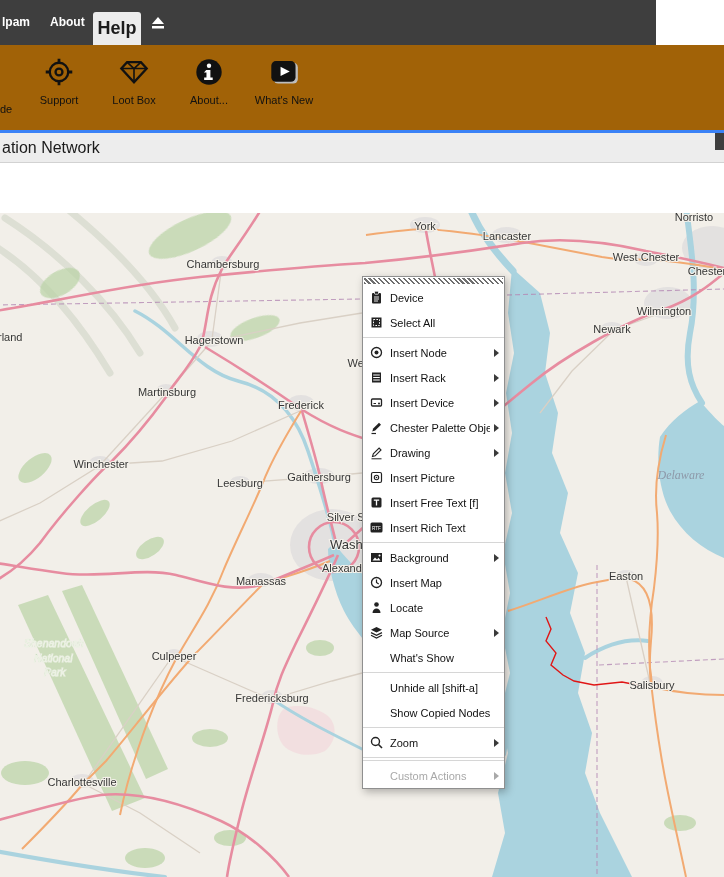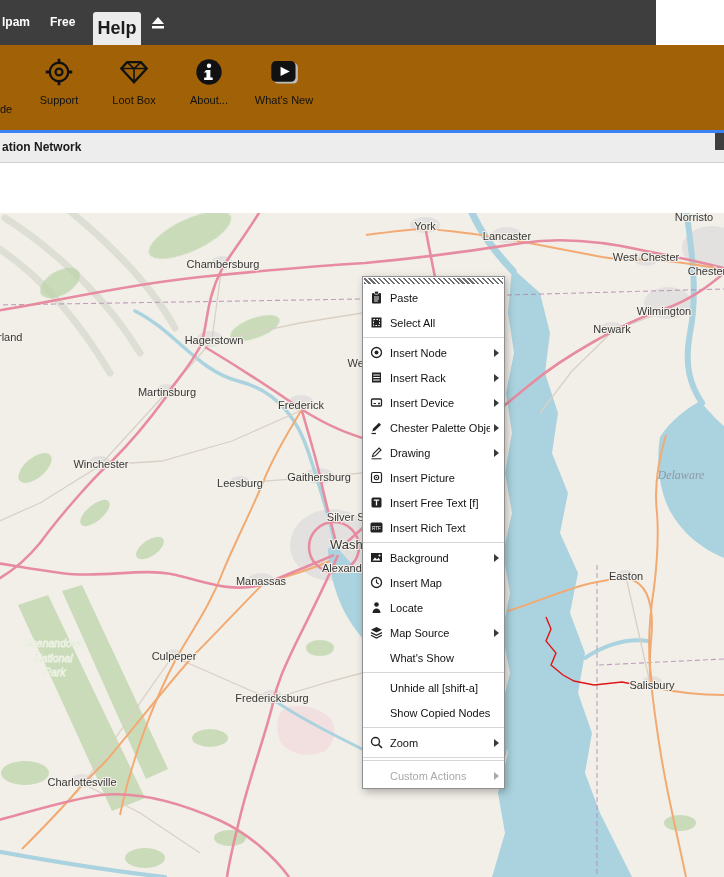--- a/index.html
+++ b/index.html
@@ -20,21 +20,21 @@
   
   .toolbar { position:absolute; left:0; top:45px; width:724px; height:88px; background:#a16207; border-bottom:3px solid #3b82f6; }
   .tool { position:absolute; top:12px; width:70px; display:flex; flex-direction:column; align-items:center; cursor:default; }
   .tool svg { width:30px; height:30px; }
   .tool .lbl { margin-top:7px; font-size:11px; color:#111; white-space:nowrap; }
   .t-support { left:24px; } .t-lootbox { left:99px; } .t-about { left:174px; } .t-whatsnew { left:249px; }
   .t-partial-lbl { position:absolute; left:0px; top:58px; font-size:11px; color:#111; }
 
   
   .titlebar { position:absolute; left:0; top:133px; width:724px; height:30px; background:#ededed; border-bottom:1px solid #d2d2d2; }
-  .titlebar .ttl { position:absolute; left:2px; top:0; line-height:29px; font-size:12px; font-weight:bold; color:#1a1a1a; }
+  .titlebar .ttl { position:absolute; left:2px; top:0; line-height:29px; font-size:16px; font-weight:normal; color:#1a1a1a; }
   .titlebar .corner { position:absolute; right:0; top:0; width:9px; height:17px; background:#3e3e3e; }
 
   
   .map-wrap { position:absolute; left:0; top:213px; width:724px; height:664px; }
   .map-wrap svg { display:block; }
   text.town { font-family:"Liberation Sans",sans-serif; font-size:11px; fill:#363636;
               paint-order:stroke; stroke:#f4f1ea; stroke-width:2.2px; text-anchor:middle; }
   text.lg { font-size:13px; }
   text.ta-s { text-anchor:start; }
   text.state { font-family:"Liberation Serif",serif; font-style:italic; fill:#8d98a8; font-size:12px; stroke:none; text-anchor:middle; }
@@ -56,21 +56,21 @@
   .cm-item.disabled .arr { border-left-color:#a9a9a9; }
   .cm-sep { height:1px; background:#d6d6d6; margin:2px 0; }
 </style>
 </head>
 <body>
 
 <div id="screen">
 
   <div class="menubar">
     <div class="mb-item mb-lpam">lpam</div>
-    <div class="mb-item mb-maps">Free</div>
+    <div class="mb-item mb-maps">About</div>
     <div class="mb-help">Help</div>
     <div class="mb-eject">
       <svg viewBox="0 0 16 16">
           <path d="M8 2l6 7H2z" fill="#fff"></path>
           <rect x="2" y="11" width="12" height="2.5" fill="#fff"></rect>
         </svg>
     </div>
   </div>
 
   <div class="toolbar">
@@ -272,21 +272,21 @@
     <div class="cm-tear"></div>
 
     <div class="cm-item">
       <span class="ic">
           <svg viewBox="0 0 15 15">
             <rect x="3" y="3" width="9" height="10.5" rx="1" fill="#222"></rect>
             <rect x="5.5" y="1.2" width="4" height="3" rx="0.8" fill="#222" stroke="#fff" stroke-width="0.8"></rect>
             <path d="M5 7h5M5 9h5M5 11h4" stroke="#fff" stroke-width="0.9"></path>
           </svg>
         </span>
-      <span class="cap">Paste</span>
+      <span class="cap">Device</span>
     </div>
     <div class="cm-item">
       <span class="ic">
           <svg viewBox="0 0 15 15">
             <rect x="2.5" y="2.5" width="10" height="10" fill="#222"></rect>
             <rect x="4.5" y="4.5" width="6" height="6" fill="none" stroke="#fff" stroke-width="1" stroke-dasharray="1.6 1.3"></rect>
           </svg>
         </span>
       <span class="cap">Select All</span>
     </div>

